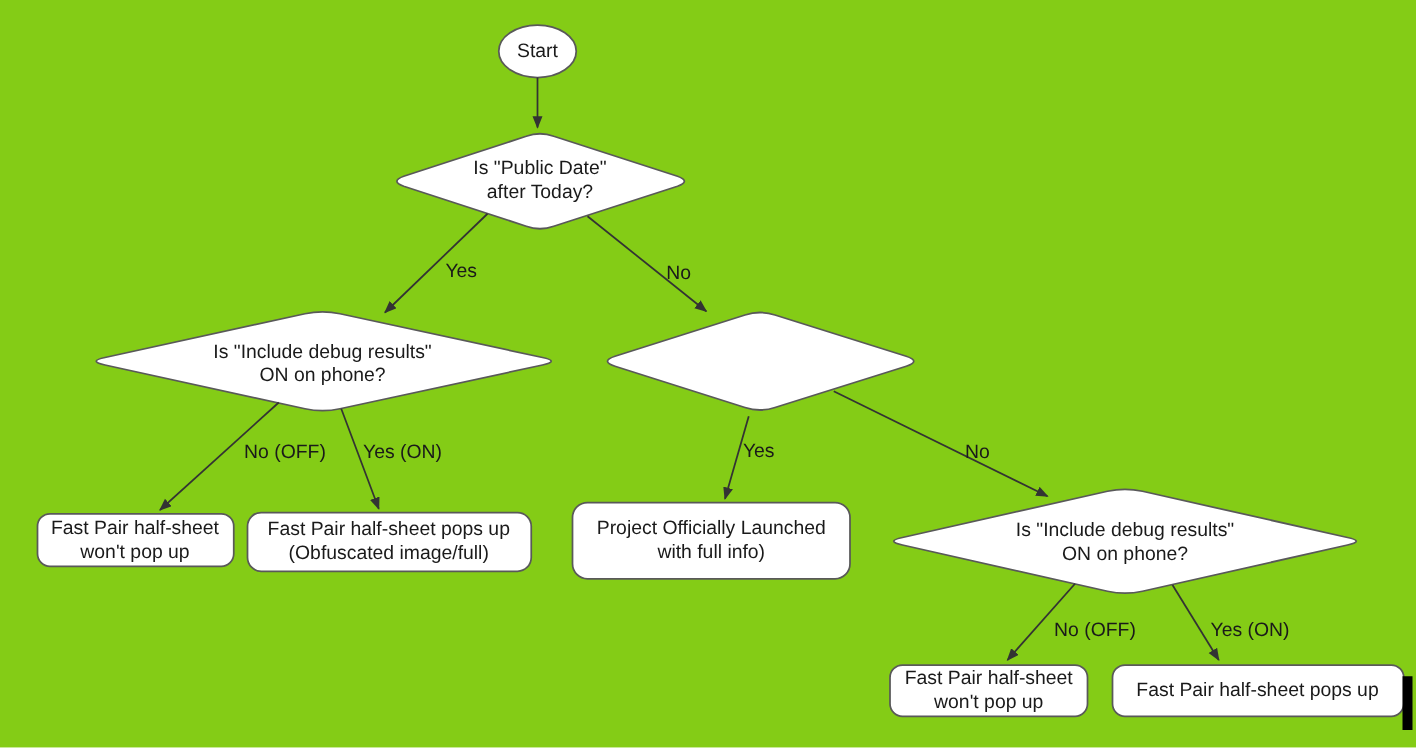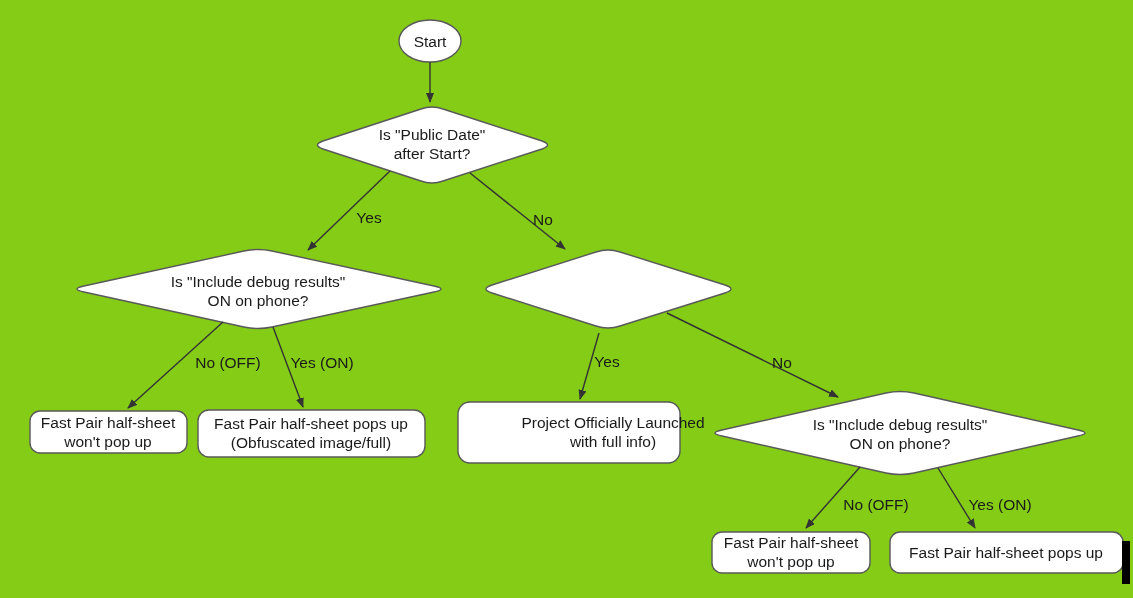--- a/index.html
+++ b/index.html
@@ -58,21 +58,21 @@
     <line class="connector" x1="860" y1="467" x2="806" y2="528" marker-end="url(#arrowhead)"></line>
     <line class="connector" x1="938" y1="468" x2="975" y2="528" marker-end="url(#arrowhead)"></line>
 
     <rect class="cursor-bar" x="1122" y="541" width="8" height="43"></rect>
   </svg>
 
   <div class="label" style="left:430px; top:41px;">Start</div>
 
   <div class="label" style="left:432px; top:144px;">
     <div>Is "Public Date"</div>
-    <div>after Start?</div>
+    <div>after Today?</div>
   </div>
 
   <div class="label" style="left:258px; top:291px;">
     <div>Is "Include debug results"</div>
     <div>ON on phone?</div>
   </div>
 
 
   <div class="label" style="left:900px; top:434px;">
     <div>Is "Include debug results"</div>
@@ -82,21 +82,21 @@
   <div class="label" style="left:108px; top:432px;">
     <div>Fast Pair half-sheet</div>
     <div>won't pop up</div>
   </div>
 
   <div class="label" style="left:311px; top:433px;">
     <div>Fast Pair half-sheet pops up</div>
     <div>(Obfuscated image/full)</div>
   </div>
 
-  <div class="label" style="left:569px; top:432px;margin-left:44px;">
+  <div class="label" style="left:569px; top:432px;">
     <div>Project Officially Launched</div>
     <div>with full info)</div>
   </div>
 
   <div class="label" style="left:791px; top:552px;">
     <div>Fast Pair half-sheet</div>
     <div>won't pop up</div>
   </div>
 
   <div class="label" style="left:1006px; top:552px;">

